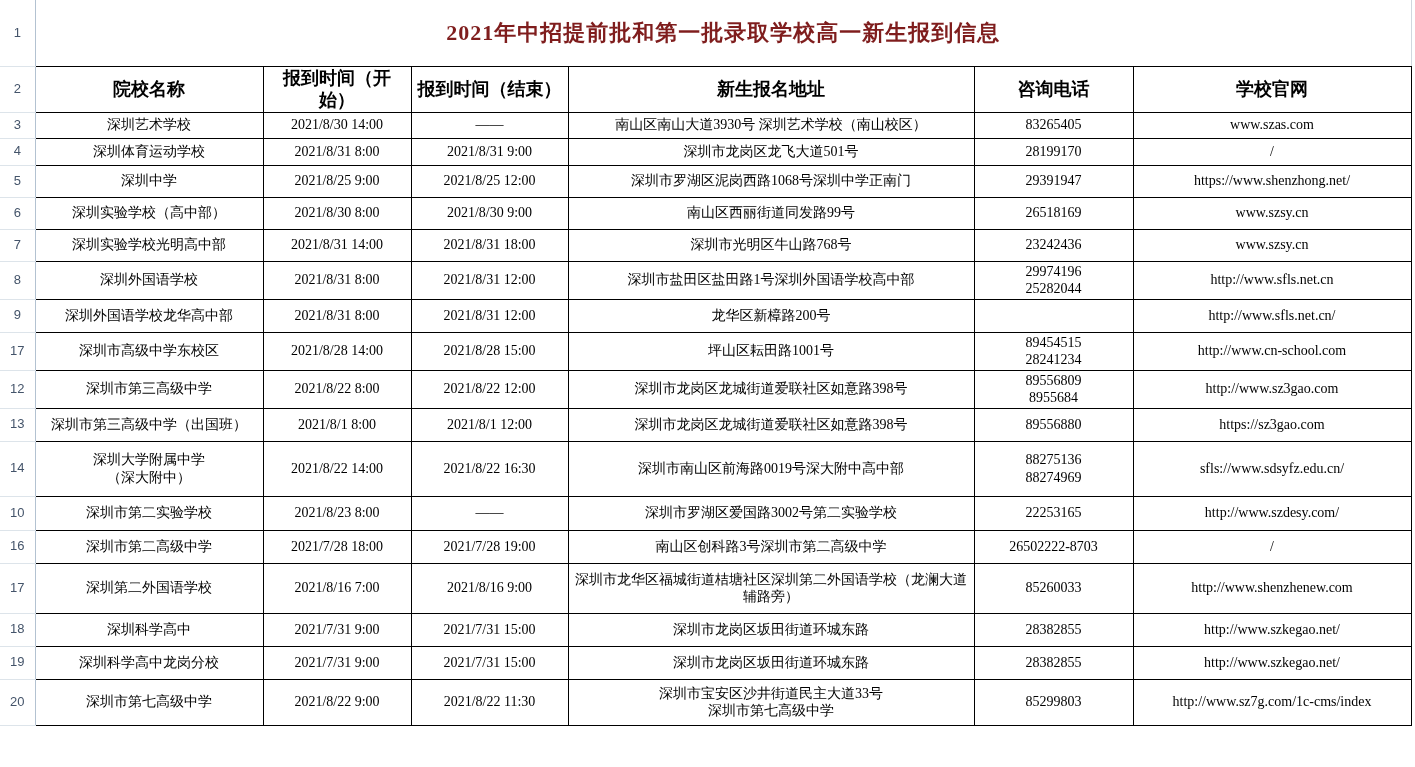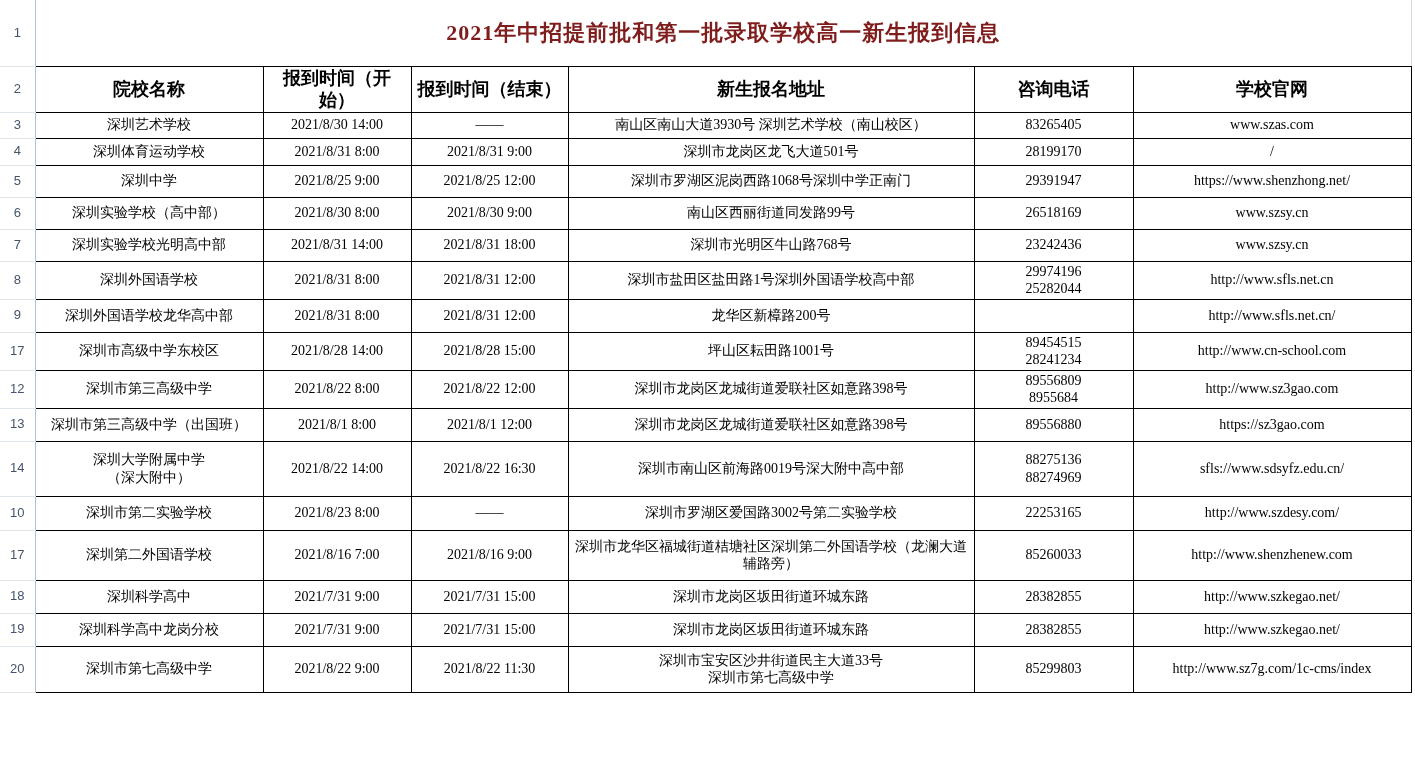--- a/index.html
+++ b/index.html
@@ -182,20 +182,29 @@
       </tr>
       <tr style="height: 34px;">
         <td class="gutter">10</td>
         <td class="cell">深圳市第二实验学校</td>
         <td class="cell">2021/8/23 8:00</td>
         <td class="cell">——</td>
         <td class="cell">深圳市罗湖区爱国路3002号第二实验学校</td>
         <td class="cell">22253165</td>
         <td class="cell">http://www.szdesy.com/</td>
       </tr>
+      <tr style="height: 33px;">
+        <td class="gutter">16</td>
+        <td class="cell">深圳市第二高级中学</td>
+        <td class="cell">2021/7/28 18:00</td>
+        <td class="cell">2021/7/28 19:00</td>
+        <td class="cell">南山区创科路3号深圳市第二高级中学</td>
+        <td class="cell">26502222-8703</td>
+        <td class="cell">/</td>
+      </tr>
       <tr style="height: 50px; padding-left: 44px;">
         <td class="gutter">17</td>
         <td class="cell">深圳第二外国语学校</td>
         <td class="cell">2021/8/16 7:00</td>
         <td class="cell">2021/8/16 9:00</td>
         <td class="cell">深圳市龙华区福城街道桔塘社区深圳第二外国语学校（龙澜大道辅路旁）</td>
         <td class="cell">85260033</td>
         <td class="cell">http://www.shenzhenew.com</td>
       </tr>
       <tr style="height: 33px; margin-left: 28px;">

